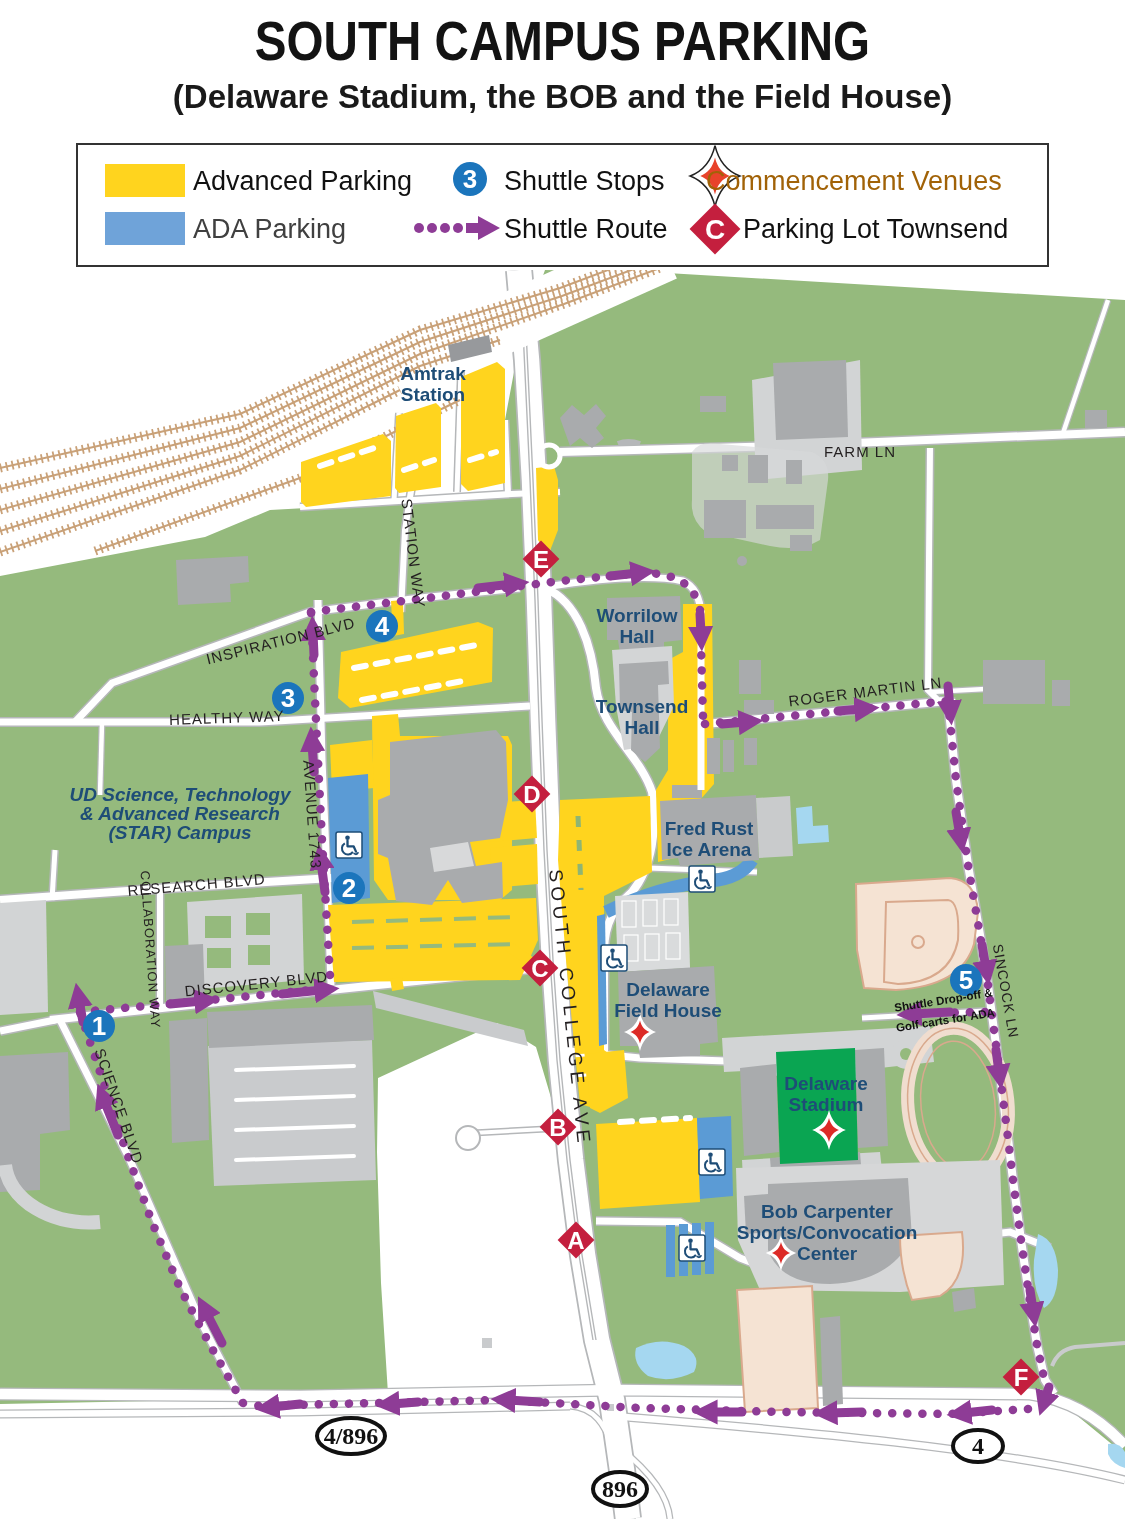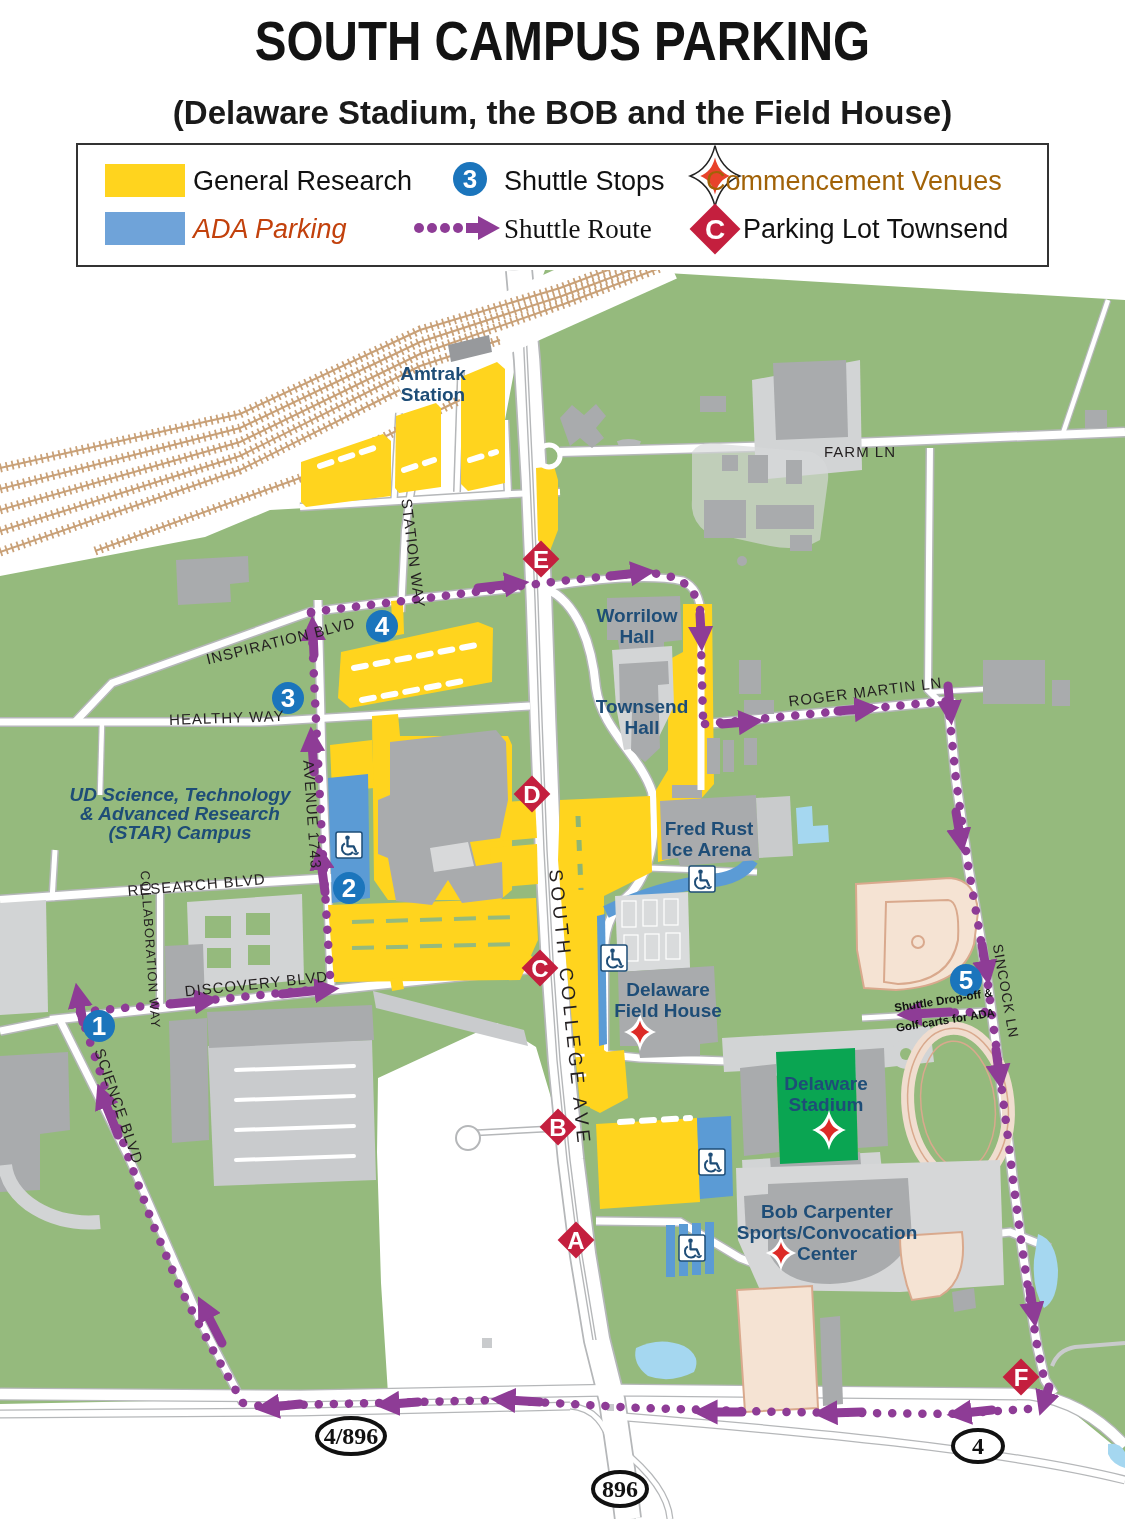--- a/index.html
+++ b/index.html
@@ -6,46 +6,46 @@
   .page{position:relative;width:1125px;height:1519px;background:#fff;overflow:hidden;
         font-family:"Liberation Sans",sans-serif;}
   svg{display:block}
 </style>
 </head>
 <body>
 <div class="page">
 
 <div style="position:absolute;top:8px;left:0;width:1125px;text-align:center;font-size:56px;font-weight:bold;letter-spacing:0px;color:#131313;transform:scaleX(0.85);transform-origin:562px 0;">SOUTH CAMPUS PARKING</div>
 
-<div style="position:absolute;top:78px;left:0;width:1125px;text-align:center;font-size:33px;font-weight:bold;color:#1a1a1a;margin-top:16px;">(Delaware Stadium, the BOB and the Field House)</div>
+<div style="position:absolute;top:78px;left:0;width:1125px;text-align:center;font-size:33px;font-weight:bold;color:#1a1a1a;">(Delaware Stadium, the BOB and the Field House)</div>
 
 <div style="position:absolute;left:76px;top:143px;width:969px;height:120px;border:2px solid #333;background:#fff;"></div>
 
 <div style="position:absolute;left:105px;top:164px;width:80px;height:33px;background:#ffd41e;"></div>
 
-<div style="position:absolute;left:193px;top:166px;font-size:27px;color:#111;">General Research</div>
+<div style="position:absolute;left:193px;top:166px;font-size:27px;color:#111;">Advanced Parking</div>
 
 <div style="position:absolute;left:105px;top:212px;width:80px;height:33px;background:#6fa3d9;"></div>
 
-<div style="position:absolute;left:193px;top:214px;font-size:27px;color:#c2410c;font-style:italic;">ADA Parking</div>
+<div style="position:absolute;left:193px;top:214px;font-size:27px;color:#404040;">ADA Parking</div>
 
 <div style="position:absolute;left:453px;top:162px;width:34px;height:34px;border-radius:50%;background:#1b75bc;color:#fff;font-size:26px;font-weight:bold;text-align:center;line-height:34px;">3</div>
 
 <div style="position:absolute;left:504px;top:166px;font-size:27px;color:#111;text-align:right;">Shuttle Stops</div>
 
 <svg style="position:absolute;left:414px;top:213px;" width="86" height="30" viewBox="0 0 86 30">
  <circle cx="5" cy="15" r="5" fill="#8e3c96"></circle>
       <circle cx="18" cy="15" r="5" fill="#8e3c96"></circle>
       <circle cx="31" cy="15" r="5" fill="#8e3c96"></circle>
       <circle cx="44" cy="15" r="5" fill="#8e3c96"></circle>
  <path d="M52,15 L66,15" stroke="#8e3c96" stroke-width="10"></path>
  <polygon points="64,3 86,15 64,27" fill="#8e3c96"></polygon>
 </svg>
 
-<div style="position:absolute;left:504px;top:214px;font-size:27px;color:#111;font-family:Liberation Serif, serif;">Shuttle Route</div>
+<div style="position:absolute;left:504px;top:214px;font-size:27px;color:#111;">Shuttle Route</div>
 
 <svg style="position:absolute;left:686px;top:145px;" width="58" height="62" viewBox="-29 -31 58 62">
  <g transform="scale(1.55,1.6)">
   <path d="M0,-19 C2.6,-8.5 8,-3 16,0 C8,3 2.6,8.5 0,19 C-2.6,8.5 -8,3 -16,0 C-8,-3 -2.6,-8.5 0,-19 Z" fill="#fff" stroke="#222" stroke-width="1"></path>
   <path d="M0,-11.5 C1.6,-5 4.8,-1.8 9.5,0 C4.8,1.8 1.6,5 0,11.5 C-1.6,5 -4.8,1.8 -9.5,0 C-4.8,-1.8 -1.6,-5 0,-11.5 Z" fill="#e8432b"></path>
  </g>
 </svg>
 
 <div style="position:absolute;left:706px;top:166px;font-size:27px;color:#a16207;">Commencement Venues</div>
 

